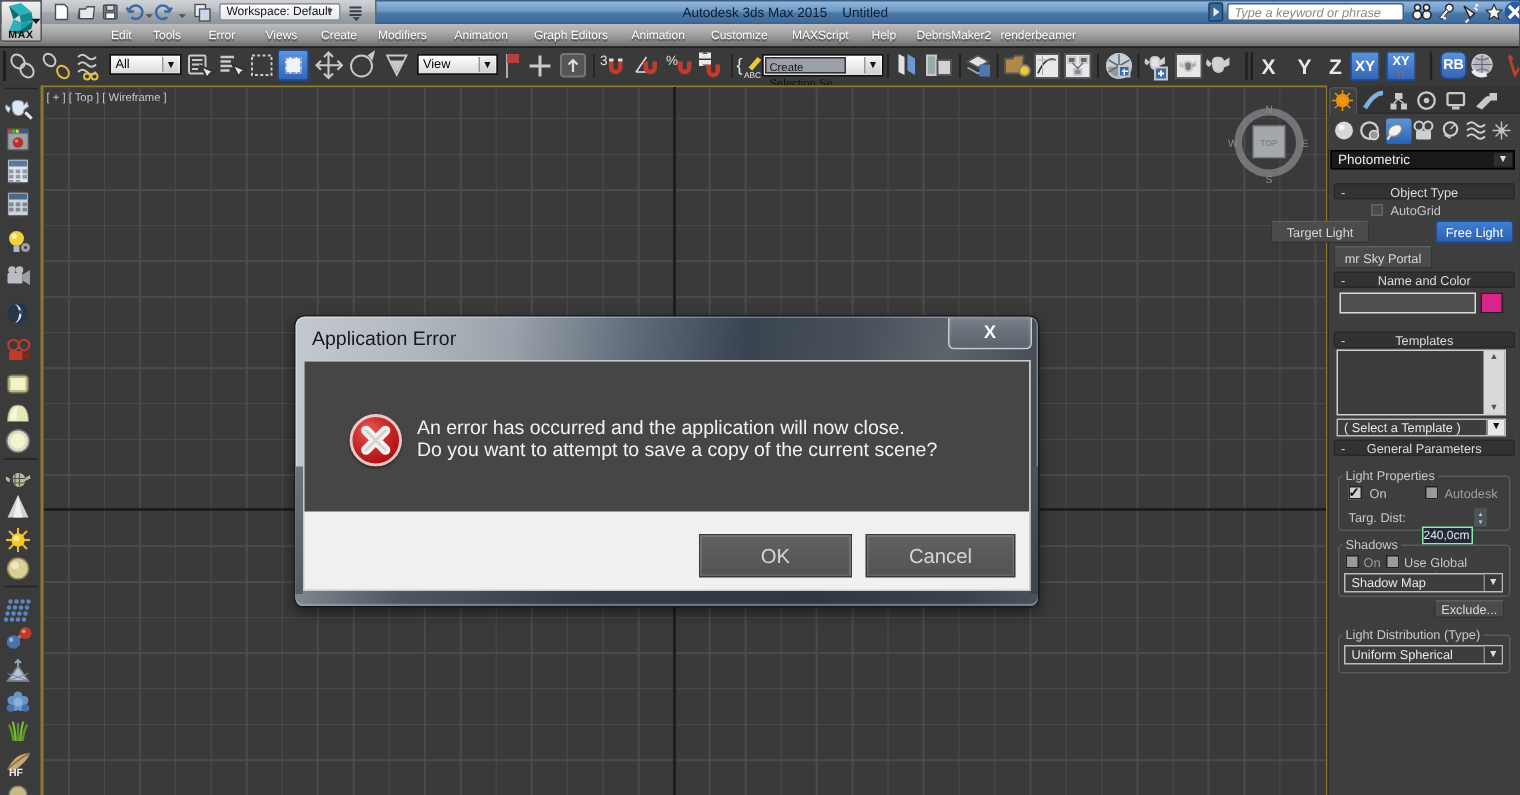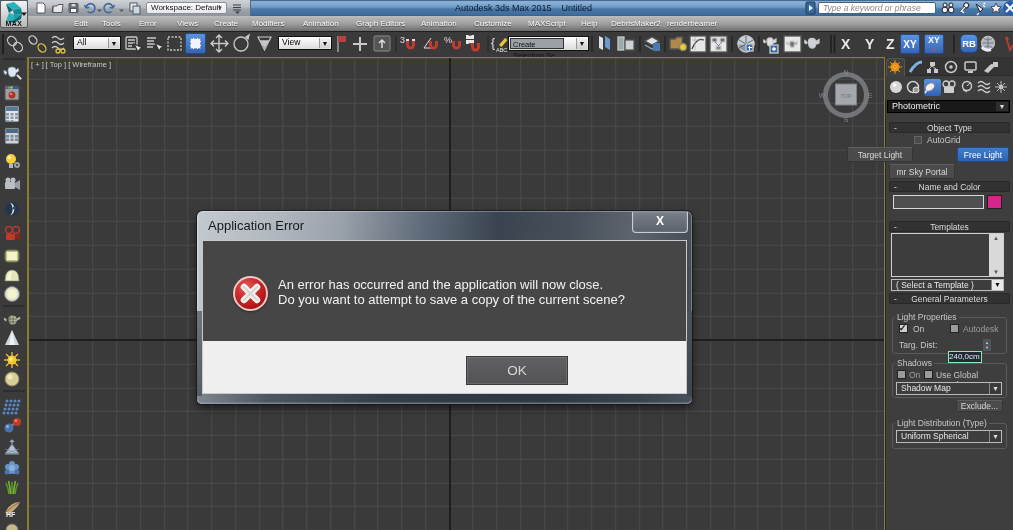--- a/index.html
+++ b/index.html
@@ -601,14 +601,15 @@
   <div id="dlg-title">Application Error</div>
   <div id="dlg-x">X</div>
   <div id="dlg-inner">
     <div id="dlg-dark"></div>
     <div id="dlg-erricon"><svg width="35" height="35">
           <path d="M11 11 L24 24 M24 11 L11 24" stroke="#f4f2ef" stroke-width="6.5" stroke-linecap="round"></path>
           <path d="M11 11 L24 24 M24 11 L11 24" stroke="#d8d4d0" stroke-width="2" stroke-linecap="round"></path>
         </svg></div>
     <div id="dlg-msg">An error has occurred and the application will now close.<br>Do you want to attempt to save a copy of the current scene?</div>
     <div class="dlg-btn" id="btn-ok">OK</div>
+    <div class="dlg-btn" id="btn-cancel">Cancel</div>
   </div>
 </div>
 
 </body></html>

